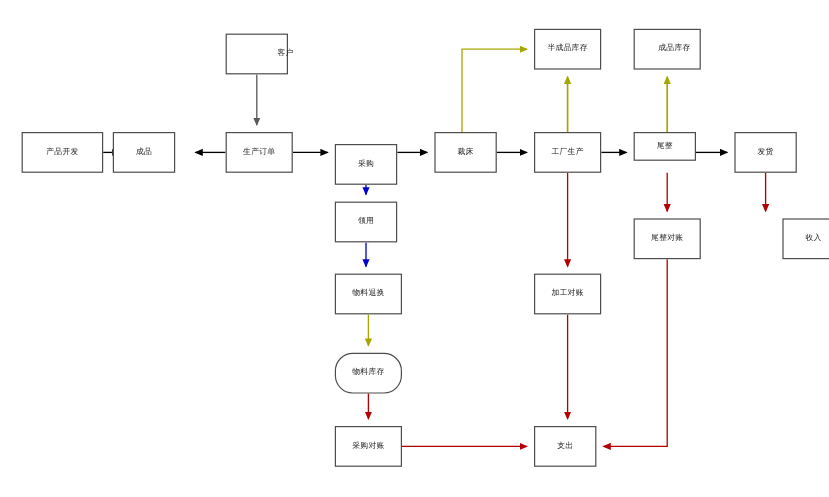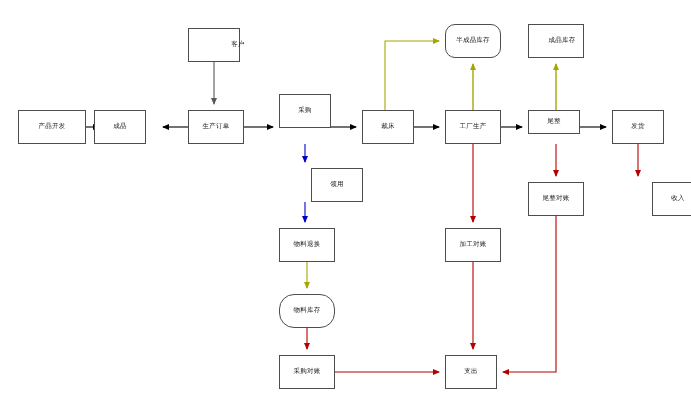--- a/index.html
+++ b/index.html
@@ -77,28 +77,28 @@
   <path d="M473,262 L473,349" stroke="#b30000" stroke-width="1.1" fill="none" marker-end="url(#ah-red)"></path>
   <path d="M556,144 L556,176" stroke="#b30000" stroke-width="1.1" fill="none" marker-end="url(#ah-red)"></path>
   <path d="M556,216 L556,372 L503,372" stroke="#b30000" stroke-width="1.1" fill="none" marker-end="url(#ah-red)"></path>
   <path d="M638,144 L638,176" stroke="#b30000" stroke-width="1.1" fill="none" marker-end="url(#ah-red)"></path>
 </svg>
 
 <div class="node" style="left:18px;top:110px;width:68px;height:34px;">产品开发</div>
 <div class="node" style="left:94px;top:110px;width:52px;height:34px;">成品</div>
 <div class="node" style="left:188px;top:110px;width:56px;height:34px;">生产订单</div>
 <div class="node" style="left:188px;top:28px;width:52px;height:34px;padding-left:48px;">客户</div>
-<div class="node" style="left:279px;top:94px;width:52px;height:34px;">采购</div>
+<div class="node" style="left:279px;top:120px;width:52px;height:34px;">采购</div>
 <div class="node" style="left:362px;top:110px;width:52px;height:34px;">裁床</div>
 <div class="node" style="left:445px;top:110px;width:56px;height:34px;">工厂生产</div>
 <div class="node" style="left:528px;top:110px;width:52px;height:24px;">尾整</div>
 <div class="node" style="left:612px;top:110px;width:52px;height:34px;">发货</div>
-<div class="node" style="left:445px;top:24px;width:56px;height:34px;border-radius:10px;">半成品库存</div>
+<div class="node" style="left:445px;top:24px;width:56px;height:34px;">半成品库存</div>
 <div class="node" style="left:528px;top:24px;width:56px;height:34px;padding-left:12px;">成品库存</div>
-<div class="node" style="left:279px;top:168px;width:52px;height:34px;margin-left:32px;">领用</div>
+<div class="node" style="left:279px;top:168px;width:52px;height:34px;">领用</div>
 <div class="node" style="left:279px;top:228px;width:56px;height:34px;">物料退换</div>
 <div class="node" style="left:279px;top:294px;width:56px;height:34px;border-radius:15px;">物料库存</div>
 <div class="node" style="left:279px;top:355px;width:56px;height:34px;">采购对账</div>
 <div class="node" style="left:445px;top:228px;width:56px;height:34px;">加工对账</div>
 <div class="node" style="left:528px;top:182px;width:56px;height:34px;">尾整对账</div>
 <div class="node" style="left:445px;top:355px;width:52px;height:34px;">支出</div>
 <div class="node" style="left:612px;top:182px;width:52px;height:34px;margin-left:40px;">收入</div>
 
 </div>
 

